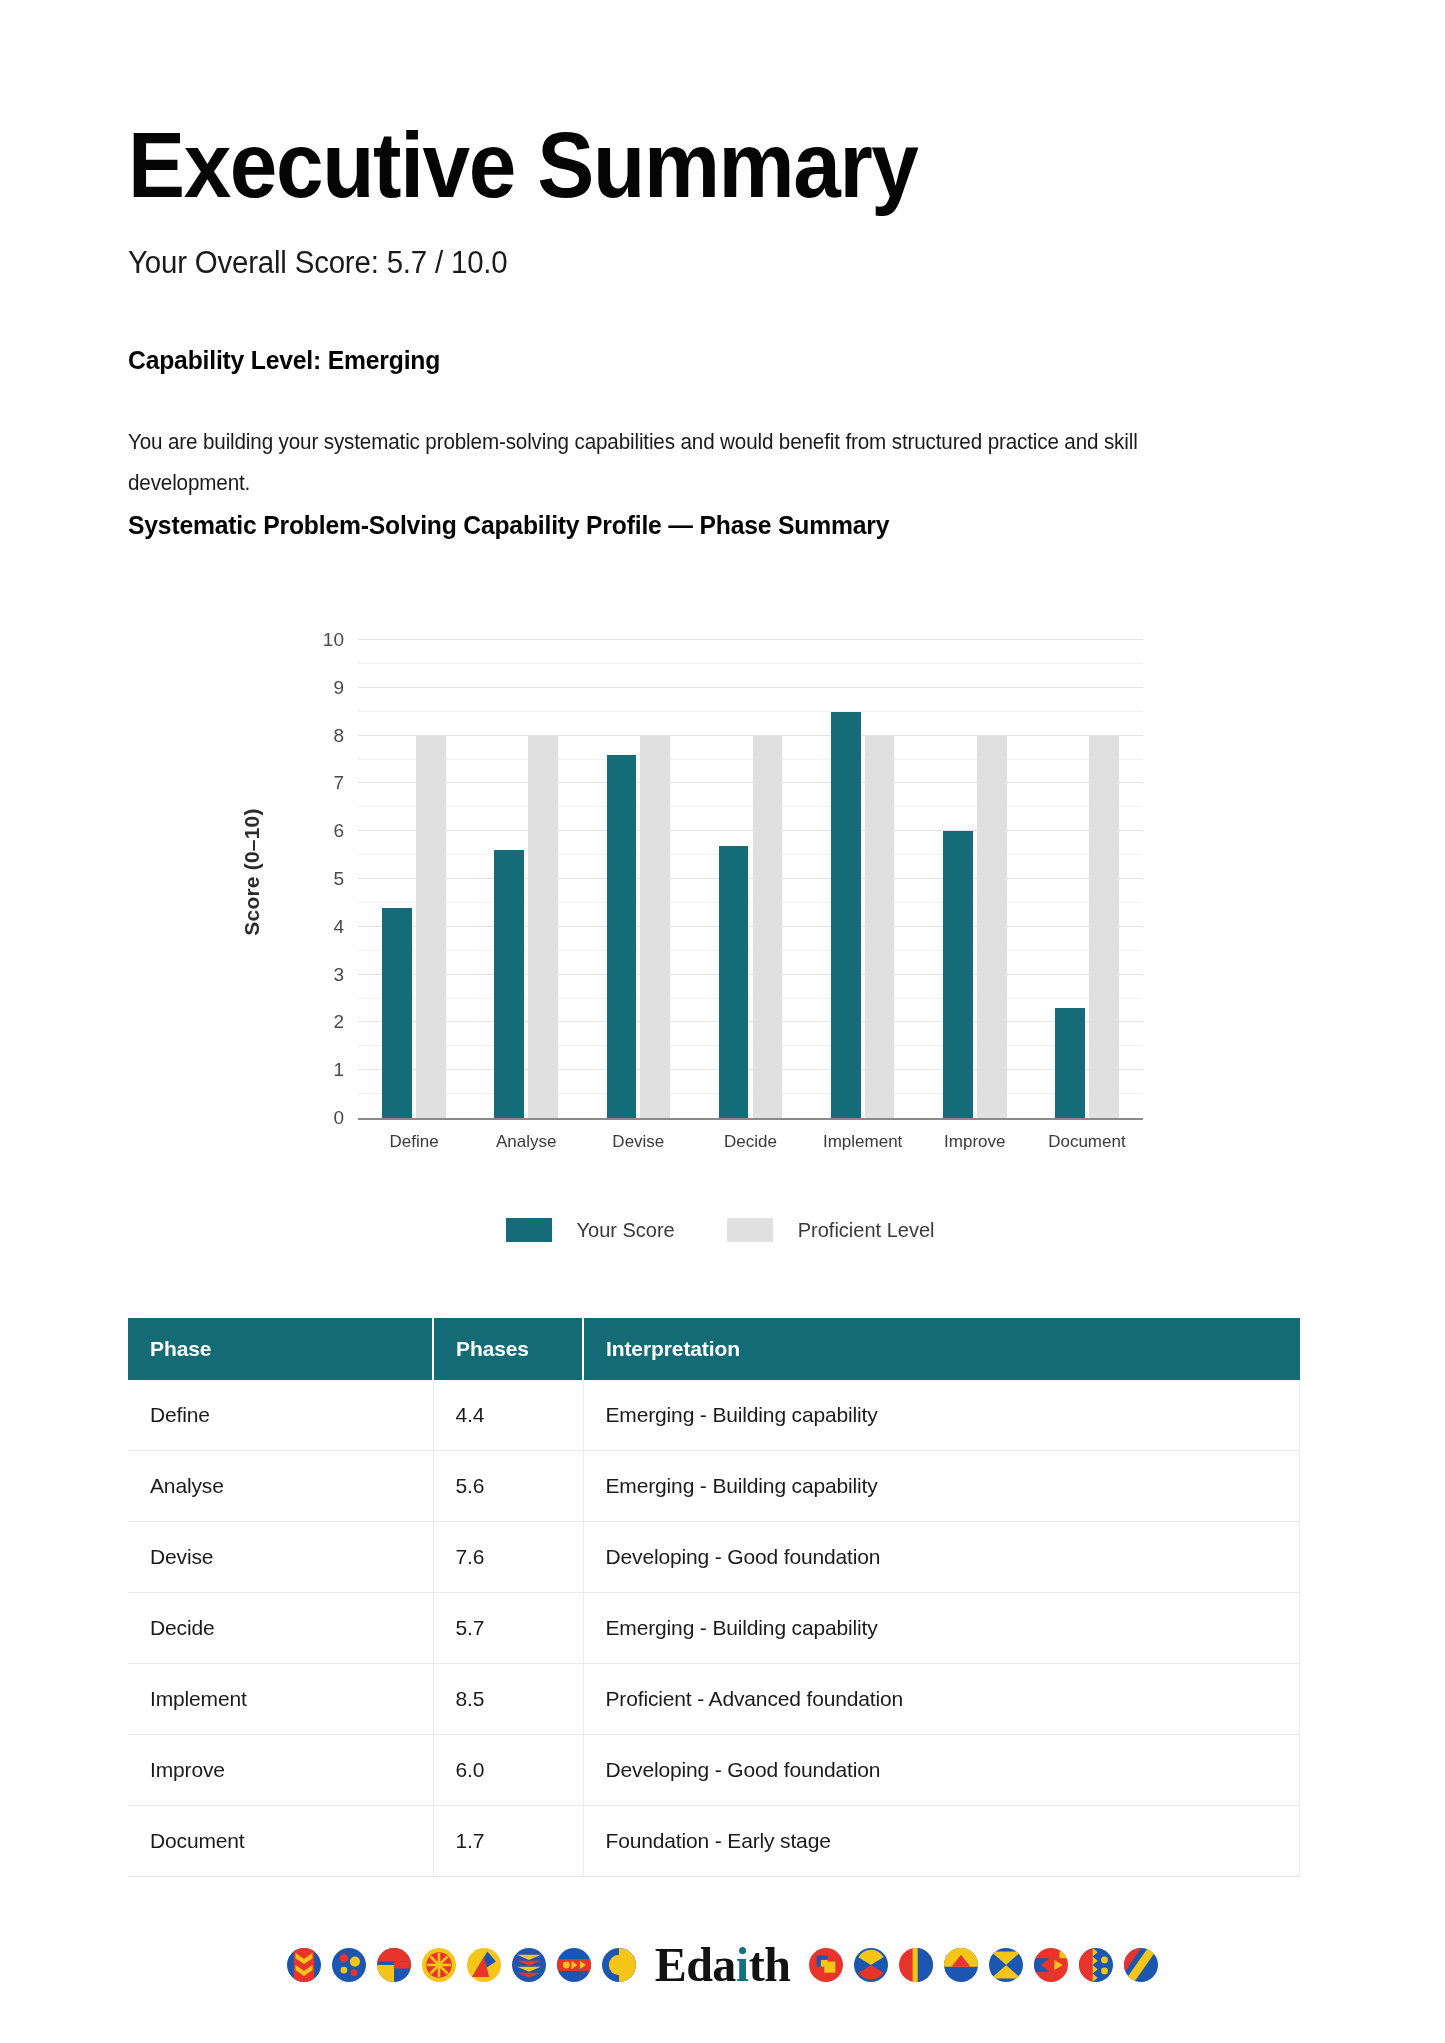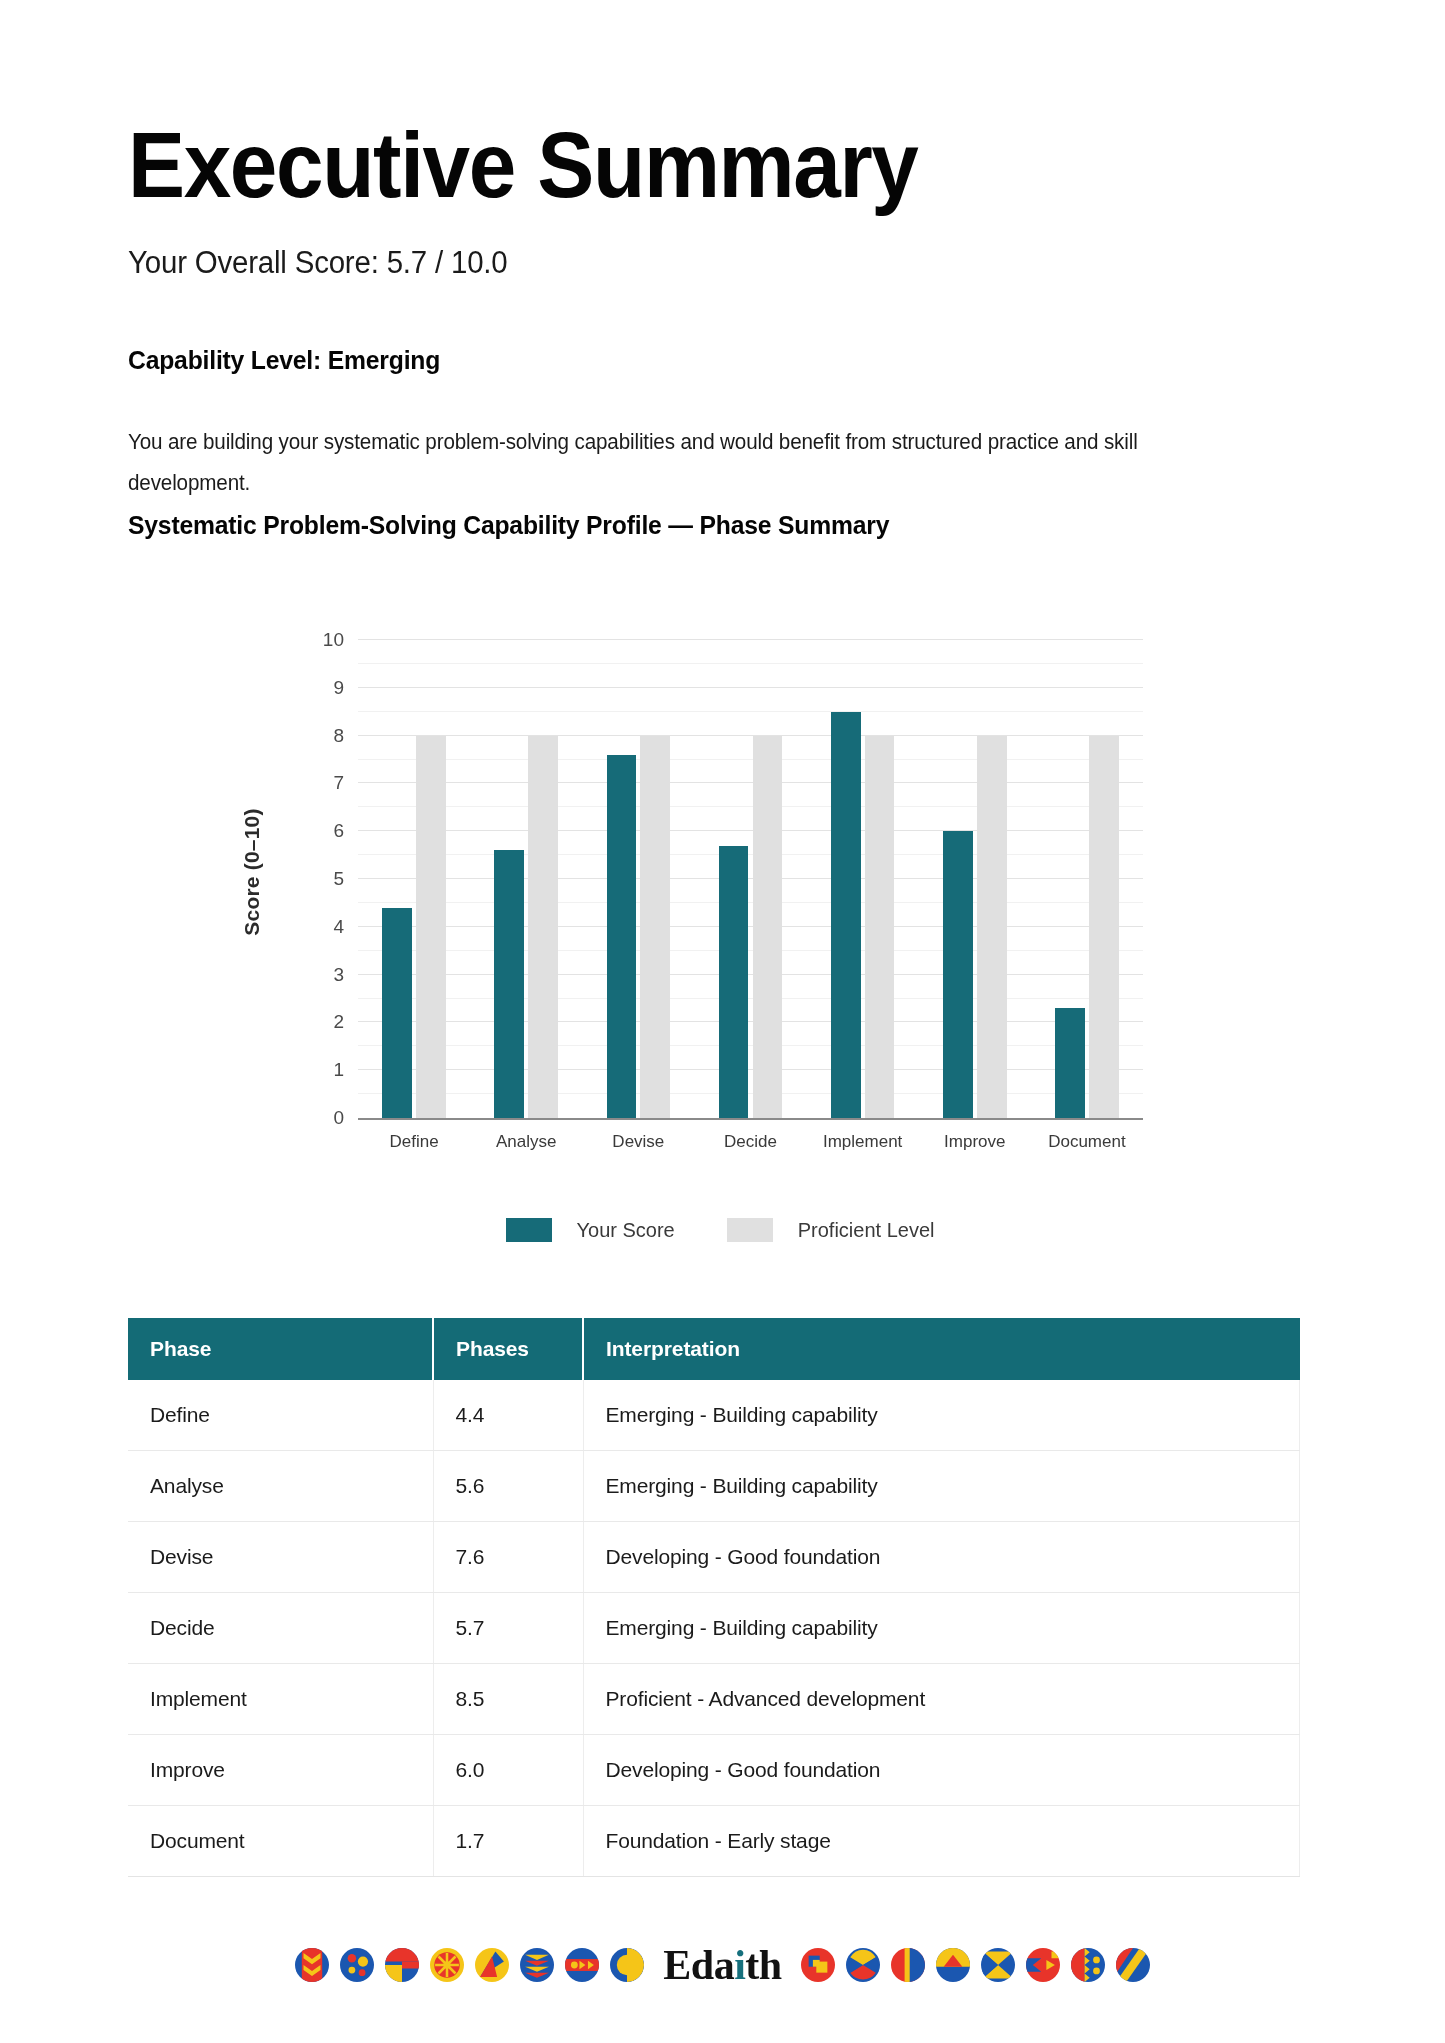--- a/index.html
+++ b/index.html
@@ -239,21 +239,21 @@
   }
   .brand-mark {
     width: 34px;
     height: 34px;
     border-radius: 50%;
     overflow: hidden;
     flex: 0 0 auto;
   }
   .brand-word {
     font-family: "Liberation Serif", serif;
-    font-size: 42px;
+    font-size: 48px;
     font-weight: 700;
     color: #121212;
     letter-spacing: -0.5px;
     margin: 0 8px;
     line-height: 1;
   }
   .brand-word .accent { color: #16707d; }
 </style>
 </head>
 <body>
@@ -382,21 +382,21 @@
           <td>Developing - Good foundation</td>
         </tr>
         <tr>
           <td>Decide</td>
           <td>5.7</td>
           <td>Emerging - Building capability</td>
         </tr>
         <tr>
           <td>Implement</td>
           <td>8.5</td>
-          <td>Proficient - Advanced development</td>
+          <td>Proficient - Advanced foundation</td>
         </tr>
         <tr>
           <td>Improve</td>
           <td>6.0</td>
           <td>Developing - Good foundation</td>
         </tr>
         <tr>
           <td>Document</td>
           <td>1.7</td>
           <td>Foundation - Early stage</td>

